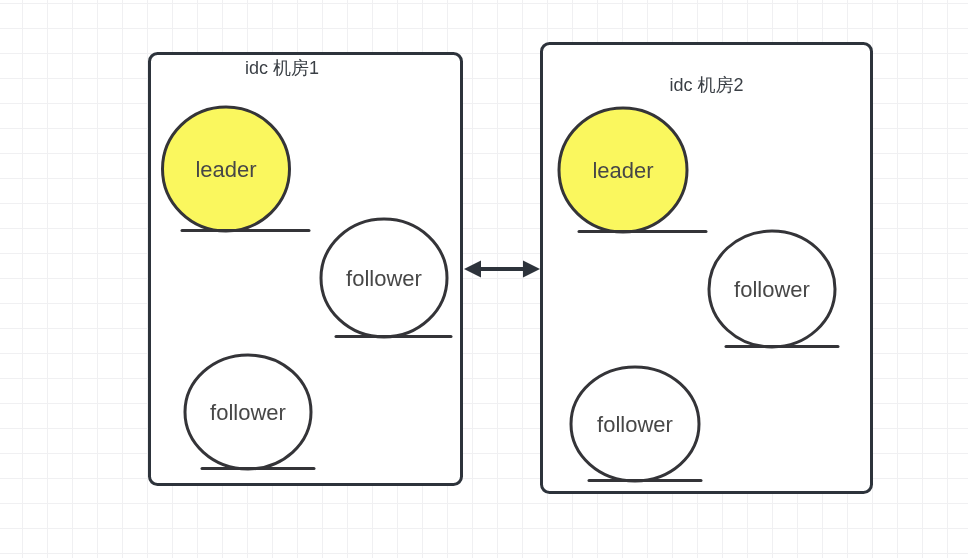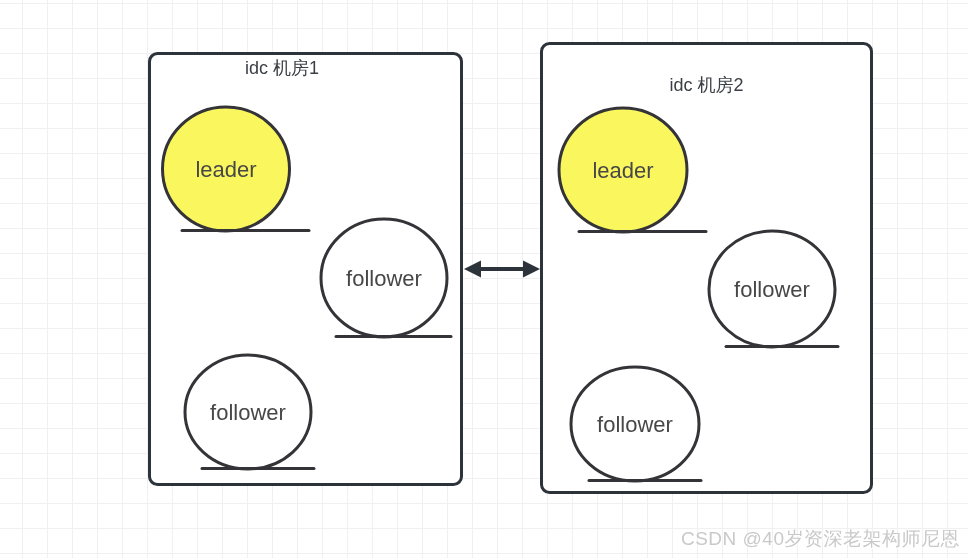--- a/index.html
+++ b/index.html
@@ -99,15 +99,14 @@
   <div class="overlay-text idc-title" style="left:148px; top:56px; width:268px;">idc 机房1</div>
   <div class="overlay-text idc-title" style="left:540px; top:46px; width:333px;margin-top:27px;">idc 机房2</div>
 
   <div class="overlay-text node-label" style="left:226px; top:170px;">leader</div>
   <div class="overlay-text node-label" style="left:384px; top:279px;">follower</div>
   <div class="overlay-text node-label" style="left:248px; top:413px;">follower</div>
   <div class="overlay-text node-label" style="left:623px; top:171px;">leader</div>
   <div class="overlay-text node-label" style="left:772px; top:290px;">follower</div>
   <div class="overlay-text node-label" style="left:635px; top:425px;">follower</div>
 
-  <div class="overlay-text watermark">CSDN @40岁资深老架构师尼恩</div>
 
 </div>
 
 </body></html>

